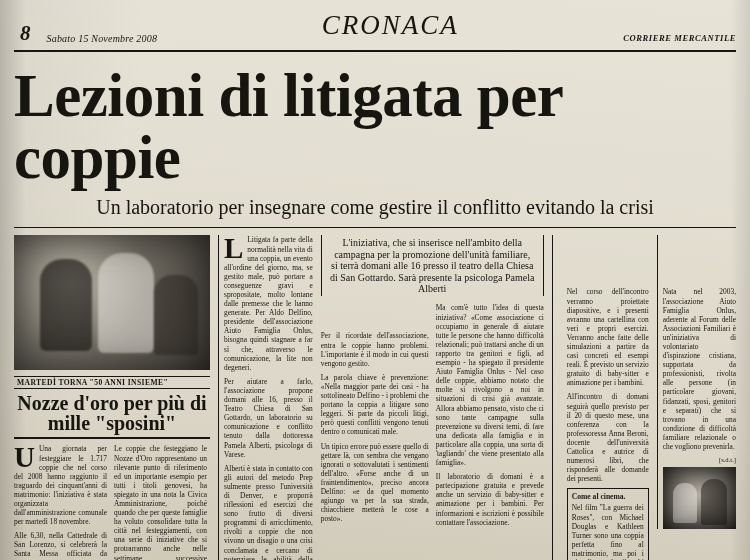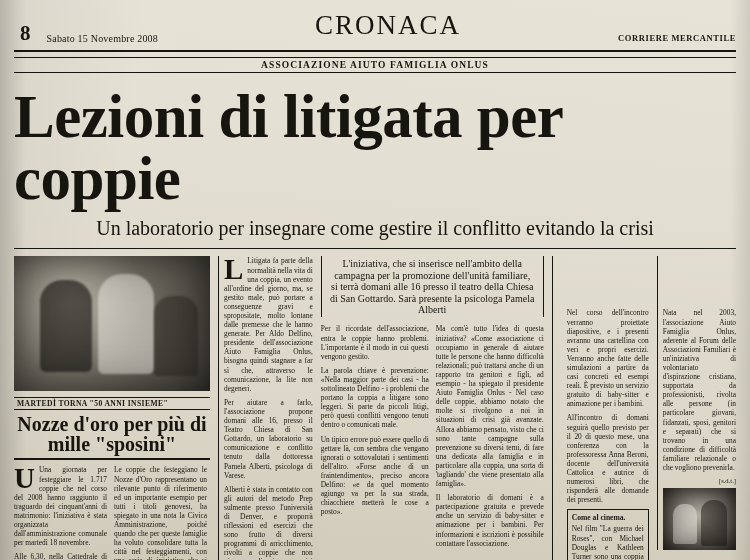--- a/index.html
+++ b/index.html
@@ -24,21 +24,21 @@
   }
   .page:after{
     content:"";position:absolute;right:0;top:0;width:20px;height:560px;
     background:linear-gradient(270deg, rgba(0,0,0,0.10), rgba(0,0,0,0.0));
     pointer-events:none;
   }
 
   
   .masthead{
     display:flex;align-items:flex-end;gap:10px;
-    border-bottom:2px solid #17150f;padding-bottom:3px;
+    border-bottom:2px solid #17150f;padding-bottom:3px;font-style:italic;
   }
   .pagenum{
     font-family:"Liberation Serif", serif;
     font-weight:bold;font-size:21px;line-height:1;
     padding:1px 6px 2px 6px;margin-bottom:1px;
   }
   .issue-date{
     font-size:10px;letter-spacing:.2px;margin-bottom:3px;flex:0 0 auto;
   }
   .paper-title{
@@ -147,21 +147,20 @@
 
 <div class="page">
 
   <div class="masthead">
     <div class="pagenum">8</div>
     <div class="issue-date">Sabato 15 Novembre 2008</div>
     <div class="paper-title">CRONACA</div>
     <div class="paper-name">CORRIERE MERCANTILE</div>
   </div>
 
-  <div class="section-banner">ASSOCIAZIONE AIUTO FAMIGLIA ONLUS</div>
 
   <h1 class="headline">Lezioni di litigata per coppie</h1>
   <div class="subhead">Un laboratorio per insegnare come gestire il conflitto evitando la crisi</div>
   <div class="rule-thin"></div>
 
   <div class="main">
 
     <div class="col col-photo">
       <div class="photo">
         <div class="fig f1"></div>
@@ -193,21 +192,21 @@
       <p class="body">Alberti è stata in contatto con gli autori del metodo Prep sulmente presso l'università di Denver, e proporrà riflessioni ed esercizi che sono frutto di diversi programmi di arricchimento, rivolti a coppie che non vivono un disagio o una crisi conclamata e cercano di potenziare le abilità della coppia con l'obiettivo da una parte di migliorare ed arricchire la relazione e dall'altra di prevenire eventuali sviluppi problematici.</p>
       <p class="body">I laboratori, hanno precisato gli organizzatori, è utile anche per le coppie già in crisi disponibili ad impegnarsi per migliorare la loro relazione. L'iniziativa si inserisce nell'ambito della campagna per la promozione dell'unità familiare.</p>
 
     </div>
 
     <div class="col col-b">
       <div class="lead-box">
         <div class="lead">L'iniziativa, che si inserisce nell'ambito della campagna per la promozione dell'unità familiare, si terrà domani alle 16 presso il teatro della Chiesa di San Gottardo. Sarà presente la psicologa Pamela Alberti</div>
       </div>
       <div style="display:flex;gap:7px;margin-top:7px;">
-        <div style="width:108px;">
+        <div style="width:108px;margin-top:28px;">
           <p class="body">Per il ricordate dell'associazione, entra le coppie hanno problemi. L'importante è il modo in cui questi vengono gestito.</p>
           <p class="body">La parola chiave è prevenzione: «Nella maggior parte dei casi - ha sottolineato Delfino - i problemi che portano la coppia a litigare sono leggeri. Si parte da piccoli litigi, però questi conflitti vengono tenuti dentro o comunicati male.</p>
           <p class="body">Un tipico errore può essere quello di gettare là, con sembra che vengano ignorati o sottovalutati i sentimenti dell'altro. «Forse anche di un fraintendimento», preciso ancora Delfino: «e da quel momento agiungo va per la sua strada, chiacchiere metterà le cose a posto».</p>
         </div>
         <div style="width:108px;">
           <p class="body">Ma com'è tutto l'idea di questa iniziativa? «Come associazione ci occupiamo in generale di aiutare tutte le persone che hanno difficoltà relazionali; può trattarsi anche di un rapporto tra genitori e figli, ad esempio - ha spiegato il presidente Aiuto Famiglia Onlus - Nel caso delle coppie, abbiamo notato che molte si rivolgono a noi in situazioni di crisi già avanzate. Allora abbiamo pensato, visto che ci sono tante campagne sulla prevenzione su diversi temi, di fare una dedicata alla famiglia e in particolare alla coppia, una sorta di 'tagliando' che viene presentato alla famiglia».</p>
           <p class="body">Il laboratorio di domani è a partecipazione gratuita e prevede anche un servizio di baby-sitter e animazione per i bambini. Per informazioni e iscrizioni è possibile contattare l'associazione.</p>
         </div>
       </div>
     </div>

